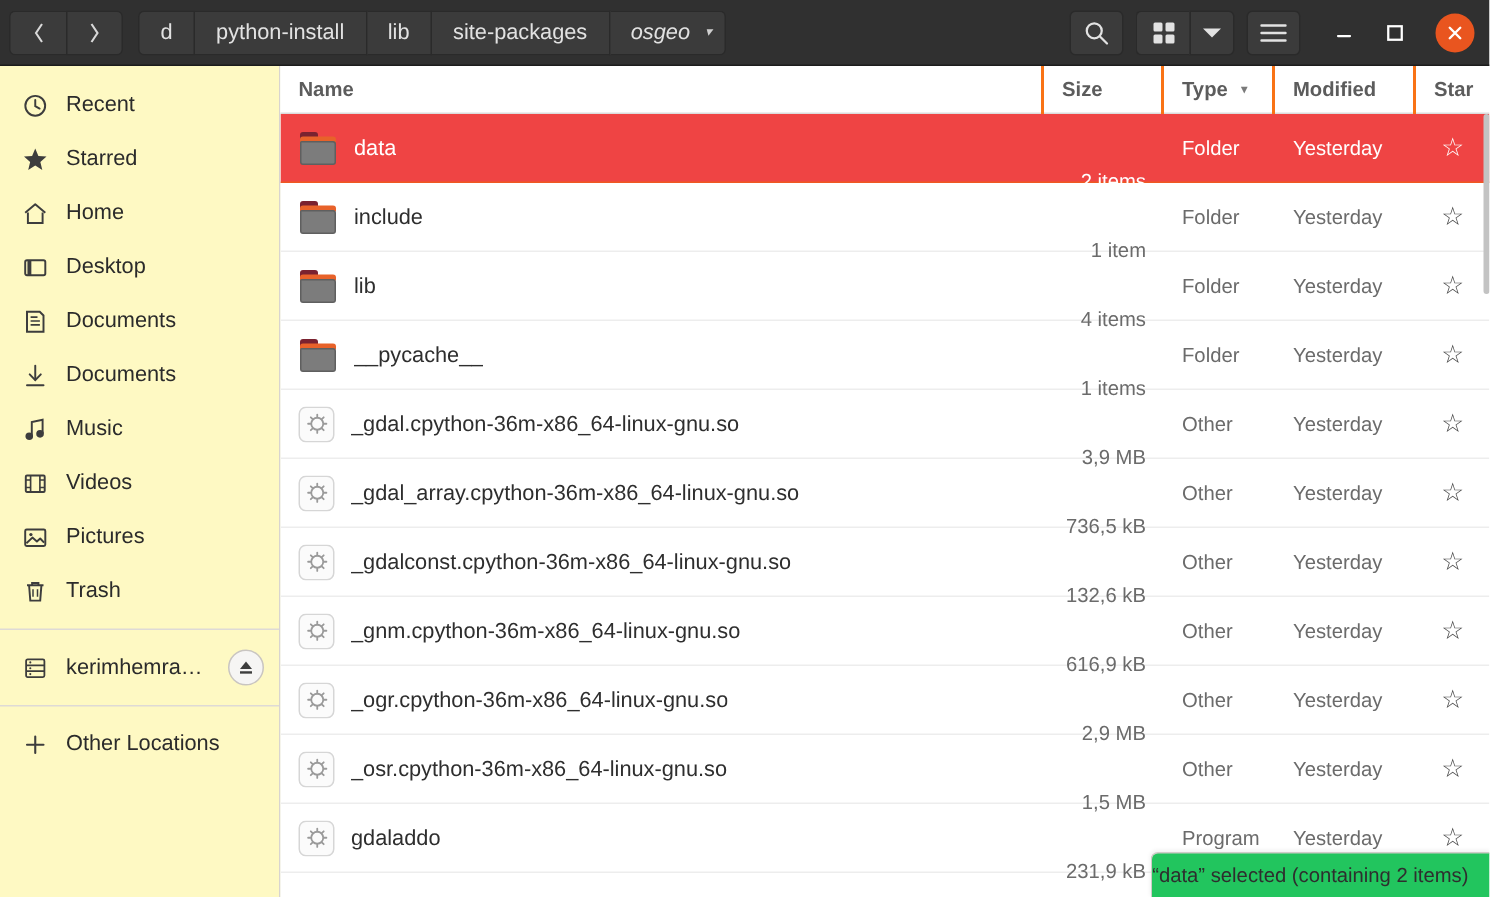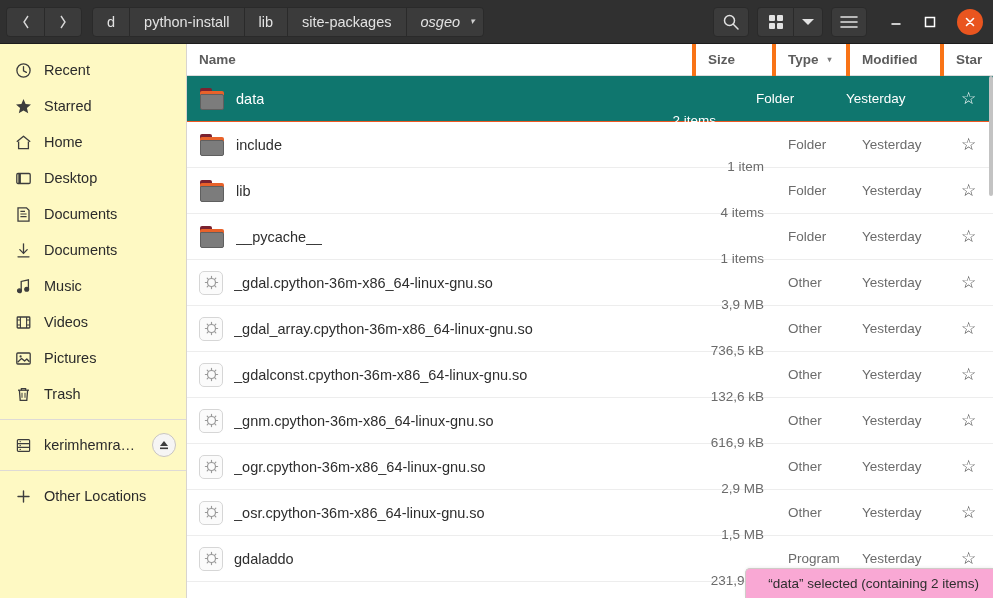--- a/index.html
+++ b/index.html
@@ -154,42 +154,42 @@
     border-bottom: 1px solid #dcdcdc;
     align-items: center;
     font-size: 13.5px;
     color: #5c5c5c;
     font-weight: bold;
   }
   .ch {
     height: 32px;
     display: flex; align-items: center;
     padding: 0 12px;
-    border-right: 4px solid #f97316;
+    border-right: 2px solid #f97316;
     cursor: pointer;
     white-space: nowrap;
   }
   .ch.name { flex: 1; min-width: 0; }
   .ch.size  { width: 80px; }
   .ch.type  { width: 74px; }
   .ch.mod   { width: 94px; }
   .ch.star  { width: 49px; border-right: none; align-items: center; }
   .ch .sortcaret { margin-left: 9px; font-size: 8px; color: #7a7a7a; }
 
   .rows { flex: 1; overflow: hidden; }
   .row {
     display: flex;
     height: 46px;
     align-items: center;
     font-size: 14.5px;
     color: #2e2e2e;
     border-bottom: 1px solid #ededed;
     cursor: pointer;
   }
-  .row.selected { background: #0f766e; color: #ffffff; border-bottom-color: #ef5822; gap: 16px; }
+  .row.selected { background: #ef4444; color: #ffffff; border-bottom-color: #ef5822; }
   .cell { display: flex; align-items: center; padding: 0 12px; white-space: nowrap; overflow: hidden; }
   .cell.name { flex: 1; min-width: 0; gap: 11px; }
   .cell.size { width: 80px; justify-content: flex-end; color: #6b6b6b; font-size: 13.5px; margin-top: 44px; }
   .cell.type { width: 74px; color: #6b6b6b; font-size: 13.5px; }
   .cell.mod  { width: 94px; color: #6b6b6b; font-size: 13.5px; }
   .cell.star { width: 49px; justify-content: center; padding: 0; }
   .row.selected .cell.size,
   .row.selected .cell.type,
   .row.selected .cell.mod { color: #ffffff; }
 
@@ -235,25 +235,25 @@
     right: 0; top: 32px;
     width: 4px; height: 120px;
     background: #c3c3c3;
     border-radius: 2px;
   }
 
   
   .statusfloat {
     position: absolute;
     right: 0px; bottom: 0px;
-    background: #f9a8d4;
+    background: #22c55e;
     border: 1px solid #cfcbc7;
     border-right: none; border-bottom: none;
     border-radius: 5px 0 0 0;
-    padding: 7px 14px 7px 22px;
+    padding: 7px 14px 7px 0;
     font-size: 13.5px;
     color: #2e2e2e;
     white-space: nowrap;
     box-shadow: 0 -1px 3px rgba(0,0,0,0.06);
   }
 </style>
 </head>
 <body>
 
 <div id="app">

